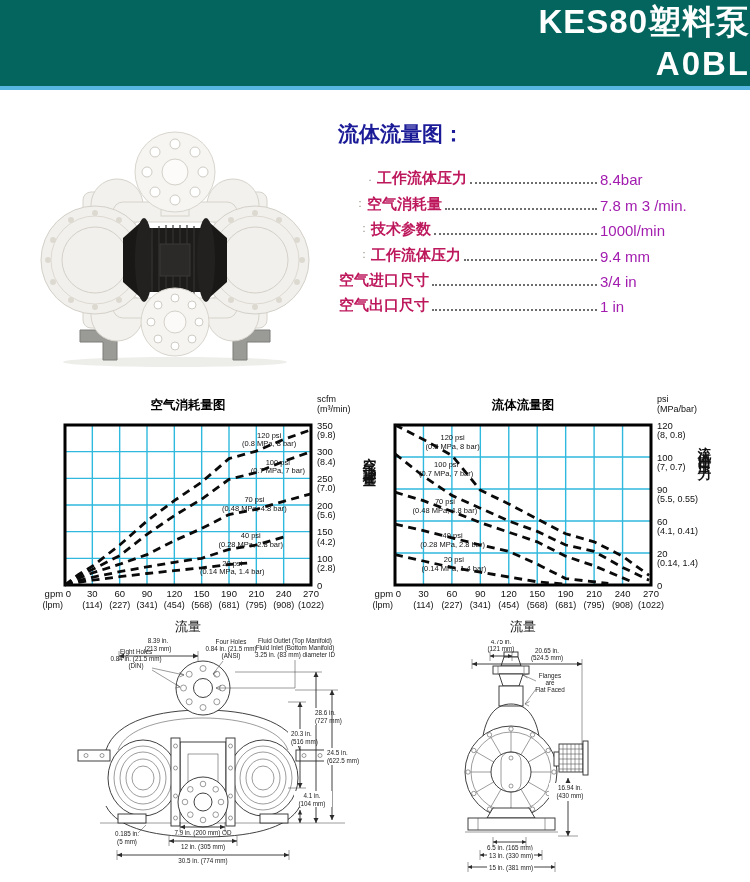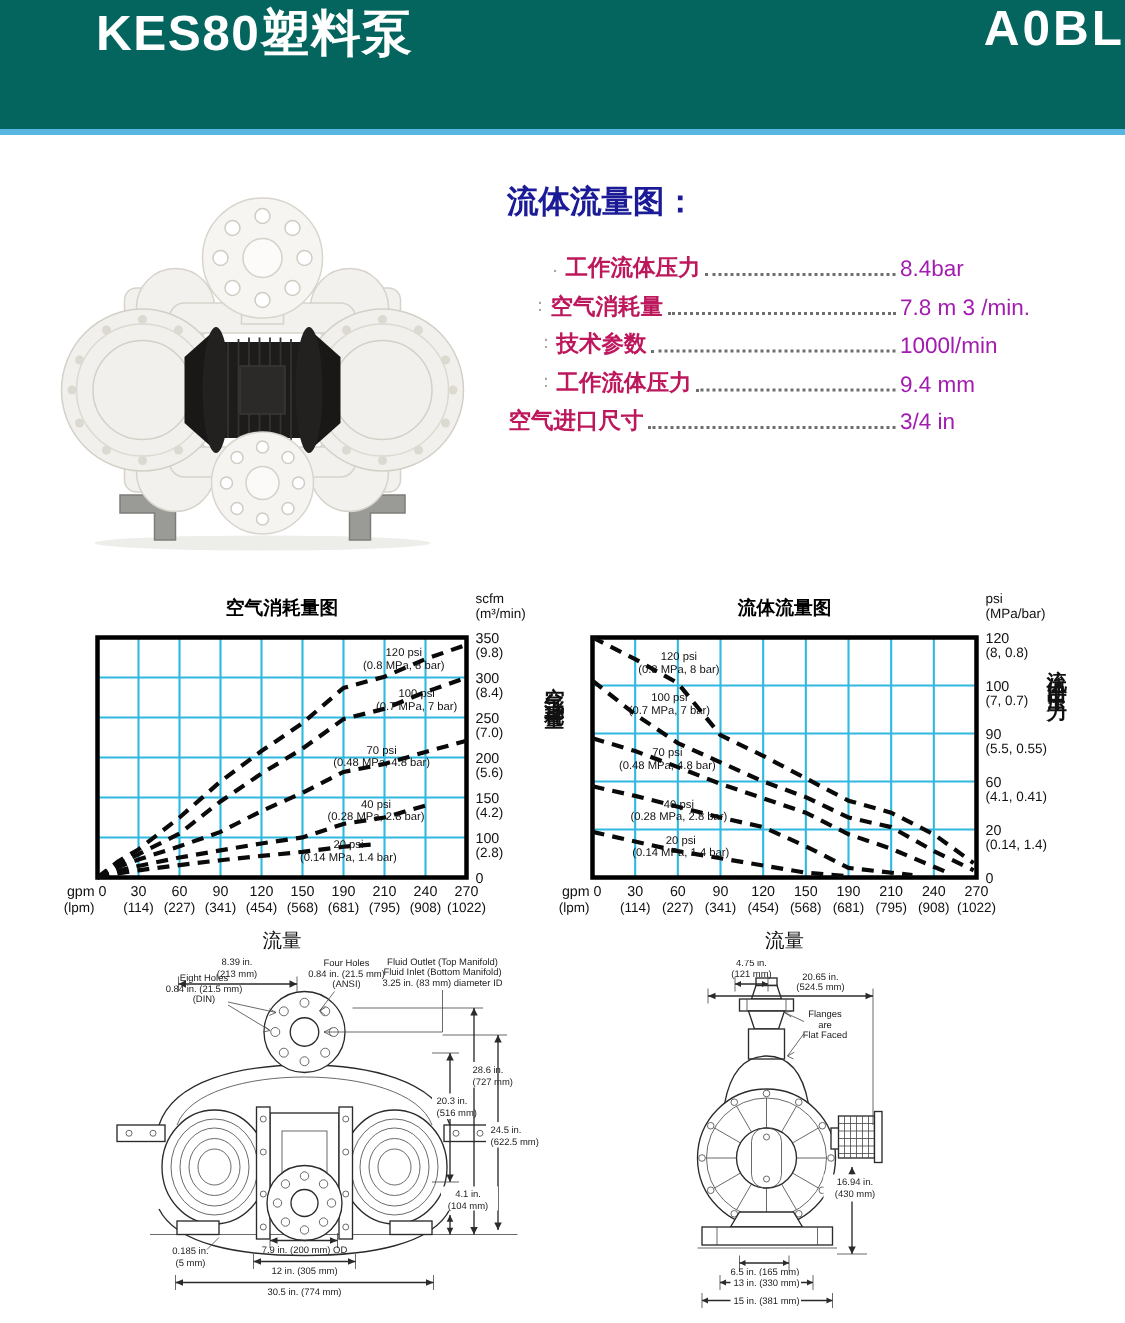--- a/index.html
+++ b/index.html
@@ -1,19 +1,19 @@
 <!DOCTYPE html>
 <html><head>
 <meta charset="utf-8">
 <style>
   html,body{margin:0;padding:0;background:#fff;}
   .page{position:relative;width:750px;height:882px;background:#fff;overflow:hidden;
         font-family:"Liberation Sans","DejaVu Sans",sans-serif;}
   .hdr{position:absolute;left:0;top:0;width:750px;height:86px;background:#03655e;
-       border-bottom:4px solid #58b6e2;display:flex;align-items:flex-start;}
+       border-bottom:4px solid #58b6e2;display:flex;align-items:flex-end;flex-direction:column;}
   .hdr .t{color:#fff;font-size:33px;font-weight:bold;letter-spacing:1px;margin-left:64px;}
   .hdr .m{color:#fff;font-size:33px;font-weight:bold;letter-spacing:2px;margin-left:auto;}
   .specs-title{position:absolute;left:338px;top:120px;font-size:21px;font-weight:bold;color:#1b1b98;}
   .specs{position:absolute;left:338px;top:163px;width:392px;}
   .spec-row{height:25.4px;display:flex;align-items:flex-end;}
   .spec-row .pfx{color:#a9a49e;font-size:12px;margin-right:1px;padding-bottom:2px;}
   .spec-row .lbl{font-size:15px;font-weight:bold;color:#be185d;white-space:nowrap;}
   .spec-row .dots{flex:1;border-bottom:2px dotted #6e6e6e;margin:0 3px 4px 3px;}
   .spec-row .val{width:130px;font-size:15px;color:#a21caf;white-space:nowrap;}
   .chart-box{position:absolute;top:393px;}
@@ -156,20 +156,26 @@
         <span class="pfx">：</span>
         <span class="lbl">工作流体压力</span>
         <span class="dots"></span>
         <span class="val">9.4 mm</span>
       </div>
       <div class="spec-row">
         <span class="pfx"></span>
         <span class="lbl">空气进口尺寸</span>
         <span class="dots"></span>
         <span class="val">3/4 in</span>
+      </div>
+      <div class="spec-row">
+        <span class="pfx"></span>
+        <span class="lbl">空气出口尺寸</span>
+        <span class="dots"></span>
+        <span class="val">1 in</span>
       </div>
     </div>
 
   <div class="chart-box" style="left:15px">
     <svg id="chart-svg-0" width="365" height="250" viewBox="0 0 365 250">
         <line x1="77.33333333333333" y1="32" x2="77.33333333333333" y2="192" stroke="#2fb9de" stroke-width="1.4"></line>
         <line x1="104.66666666666666" y1="32" x2="104.66666666666666" y2="192" stroke="#2fb9de" stroke-width="1.4"></line>
         <line x1="132" y1="32" x2="132" y2="192" stroke="#2fb9de" stroke-width="1.4"></line>
         <line x1="159.33333333333331" y1="32" x2="159.33333333333331" y2="192" stroke="#2fb9de" stroke-width="1.4"></line>
         <line x1="186.66666666666669" y1="32" x2="186.66666666666669" y2="192" stroke="#2fb9de" stroke-width="1.4"></line>

